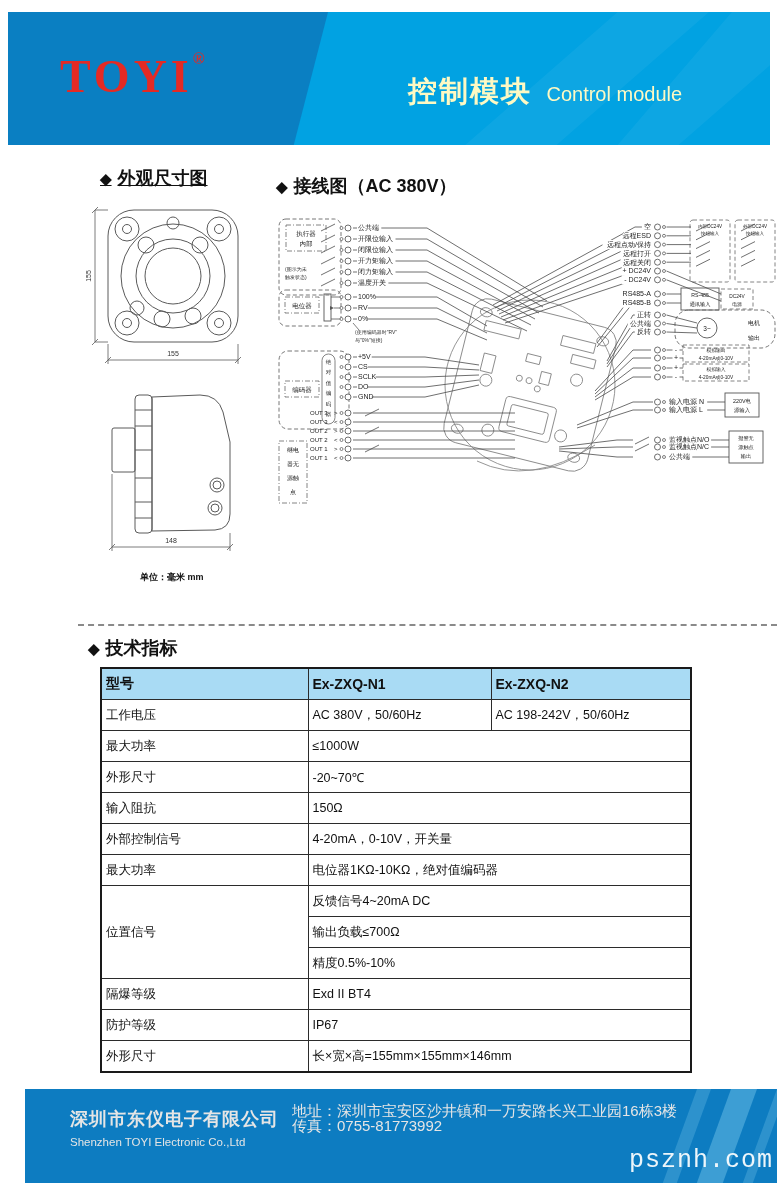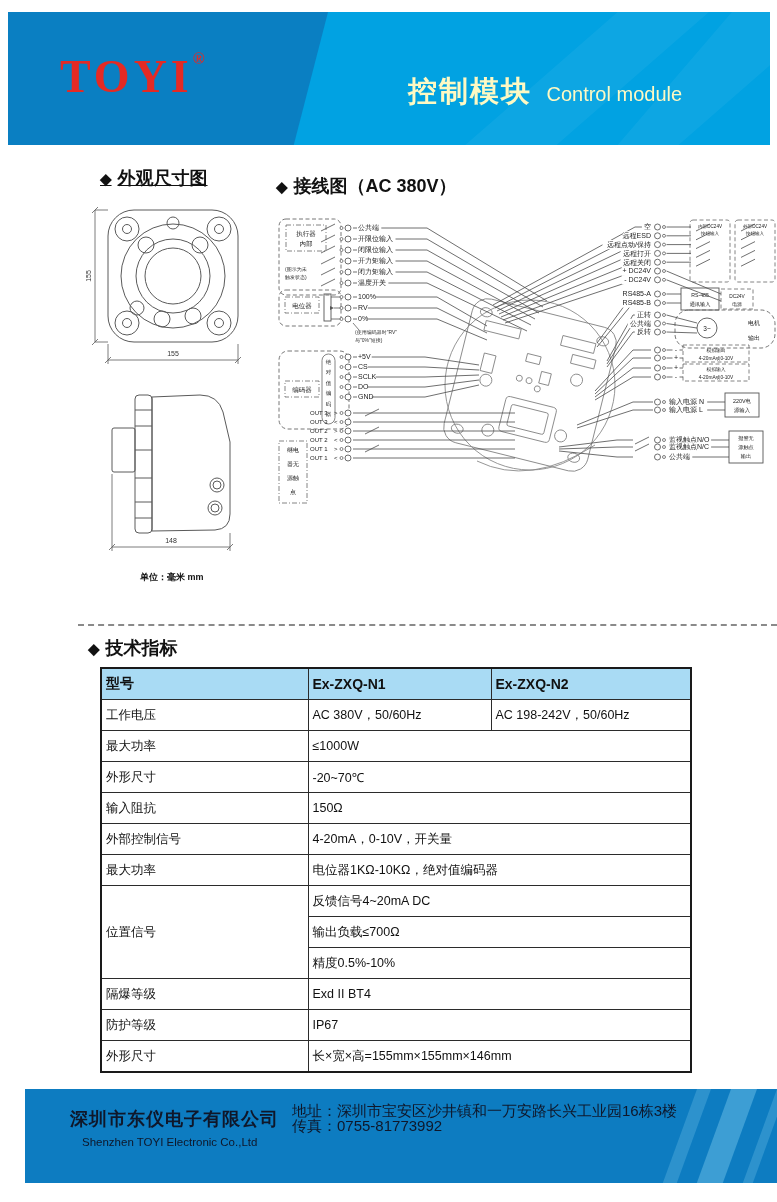--- a/index.html
+++ b/index.html
@@ -25,26 +25,26 @@
   
   .divider{position:absolute;left:78px;right:0;top:624px;border-top:2px dashed #8a8a8a;}
   
   table.spec{position:absolute;left:100px;top:667px;width:590px;border-collapse:collapse;
         table-layout:fixed;font-size:12.5px;color:#111;}
   table.spec th,table.spec td{border:1px solid #2b2b2b;text-align:left;vertical-align:middle;
         height:30px;padding:0 4px;}
   table.spec{border:2px solid #1a1a1a;}
   table.spec th{background:#a9dbf4;font-size:14px;font-weight:bold;}
   
-  .footer{position:absolute;left:25px;top:1089px;width:752px;height:94px;background:#0d7cc1;overflow:hidden;color:#0f172a;}
+  .footer{position:absolute;left:25px;top:1089px;width:752px;height:94px;background:#0d7cc1;overflow:hidden;color:#e5e5e5;}
   .f-deco1{position:absolute;right:40px;top:-10px;width:26px;height:130px;background:rgba(120,200,235,.45);transform:skewX(-20deg);}
   .f-deco2{position:absolute;right:86px;top:-10px;width:14px;height:130px;background:rgba(120,200,235,.30);transform:skewX(-20deg);}
   .f-deco3{position:absolute;right:10px;top:-10px;width:10px;height:130px;background:rgba(120,200,235,.30);transform:skewX(-20deg);}
   .company-cn{position:absolute;left:45px;top:18px;font-size:18px;font-weight:bold;letter-spacing:1px;}
-  .company-en{position:absolute;left:45px;top:47px;font-size:11.5px;margin-left:12px;}
+  .company-en{position:absolute;left:45px;top:47px;font-size:11.5px;}
   .f-info{position:absolute;left:267px;top:15px;font-size:15px;line-height:14.5px;white-space:nowrap;}
   .watermark{position:absolute;right:4px;top:1146px;font-size:25px;color:rgba(255,255,255,.92);
         font-family:"Liberation Mono",monospace;letter-spacing:1px;}
   svg text{font-family:"Liberation Sans",sans-serif;}
 </style>
 </head>
 <body>
 
 <div class="page">
 
@@ -563,13 +563,14 @@
     <div class="f-deco1"></div>
     <div class="f-deco2"></div>
     <div class="f-deco3"></div>
     <div class="company-cn">深圳市东仪电子有限公司</div>
     <div class="company-en">Shenzhen TOYI Electronic Co.,Ltd</div>
     <div class="f-info">
       <div>地址：深圳市宝安区沙井镇和一万安路长兴工业园16栋3楼</div>
       <div>传真：0755-81773992</div>
     </div>
   </div>
+  <div class="watermark">psznh.com</div>
 </div>
 
 </body></html>

